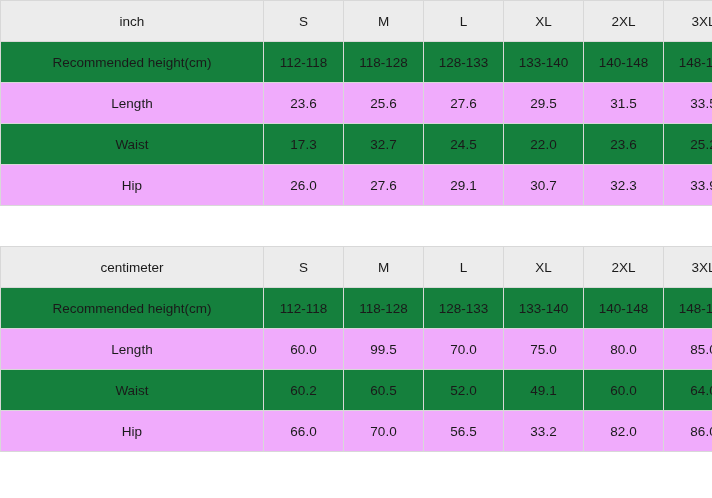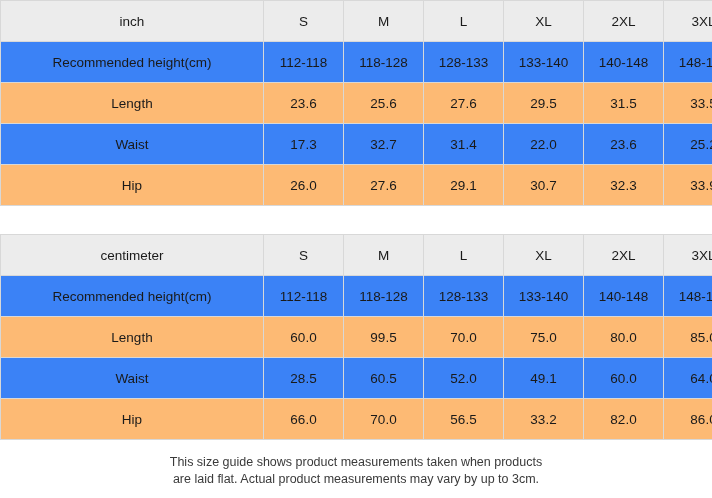--- a/index.html
+++ b/index.html
@@ -41,24 +41,24 @@
     width: 258px;
   }
   table.size-table td.data-col {
     width: 75px;
   }
   tr.header-row td {
     background: #ececec;
     font-weight: normal;
   }
   tr.alt-row td {
-    background: #3b82f6;
+    background: #15803d;
   }
   tr.plain-row td {
-    background: #fdba74;
+    background: #f0abfc;
   }
   .spacer {
     height: 40px;
     width: 712px;
     background: #ffffff;
     border-left: 1px solid transparent;
   }
   .footnote {
     width: 712px;
     box-sizing: border-box;
@@ -103,21 +103,21 @@
         <td class="data-col">25.6</td>
         <td class="data-col">27.6</td>
         <td class="data-col">29.5</td>
         <td class="data-col">31.5</td>
         <td class="data-col">33.5</td>
       </tr>
       <tr class="alt-row">
         <td class="label-col">Waist</td>
         <td class="data-col">17.3</td>
         <td class="data-col">32.7</td>
-        <td class="data-col">31.4</td>
+        <td class="data-col">24.5</td>
         <td class="data-col">22.0</td>
         <td class="data-col">23.6</td>
         <td class="data-col">25.2</td>
       </tr>
       <tr class="plain-row">
         <td class="label-col">Hip</td>
         <td class="data-col">26.0</td>
         <td class="data-col">27.6</td>
         <td class="data-col">29.1</td>
         <td class="data-col">30.7</td>
@@ -153,37 +153,33 @@
         <td class="label-col">Length</td>
         <td class="data-col">60.0</td>
         <td class="data-col">99.5</td>
         <td class="data-col">70.0</td>
         <td class="data-col">75.0</td>
         <td class="data-col">80.0</td>
         <td class="data-col">85.0</td>
       </tr>
       <tr class="alt-row">
         <td class="label-col">Waist</td>
-        <td class="data-col">28.5</td>
+        <td class="data-col">60.2</td>
         <td class="data-col">60.5</td>
         <td class="data-col">52.0</td>
         <td class="data-col">49.1</td>
         <td class="data-col">60.0</td>
         <td class="data-col">64.0</td>
       </tr>
       <tr class="plain-row">
         <td class="label-col">Hip</td>
         <td class="data-col">66.0</td>
         <td class="data-col">70.0</td>
         <td class="data-col">56.5</td>
         <td class="data-col">33.2</td>
         <td class="data-col">82.0</td>
         <td class="data-col">86.0</td>
       </tr>
     </tbody>
   </table>
 
-  <div class="footnote">
-    <div>This size guide shows product measurements taken when products</div>
-    <div>are laid flat. Actual product measurements may vary by up to 3cm.</div>
-  </div>
 
 </div>
 
 </body></html>

